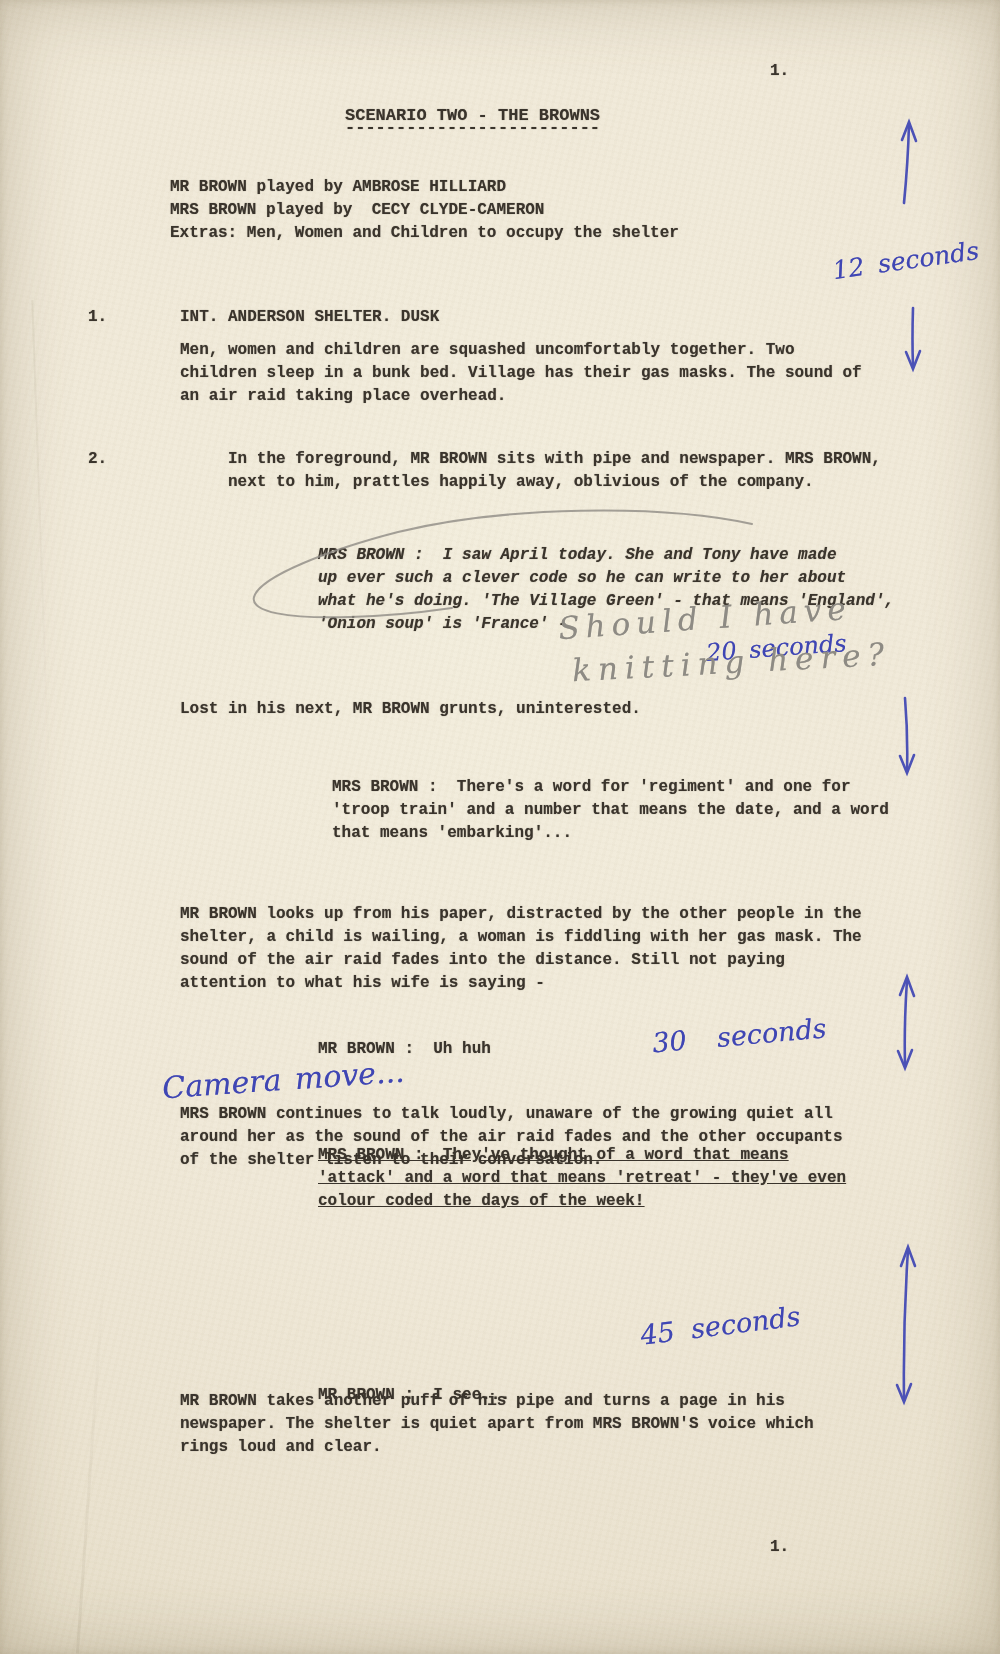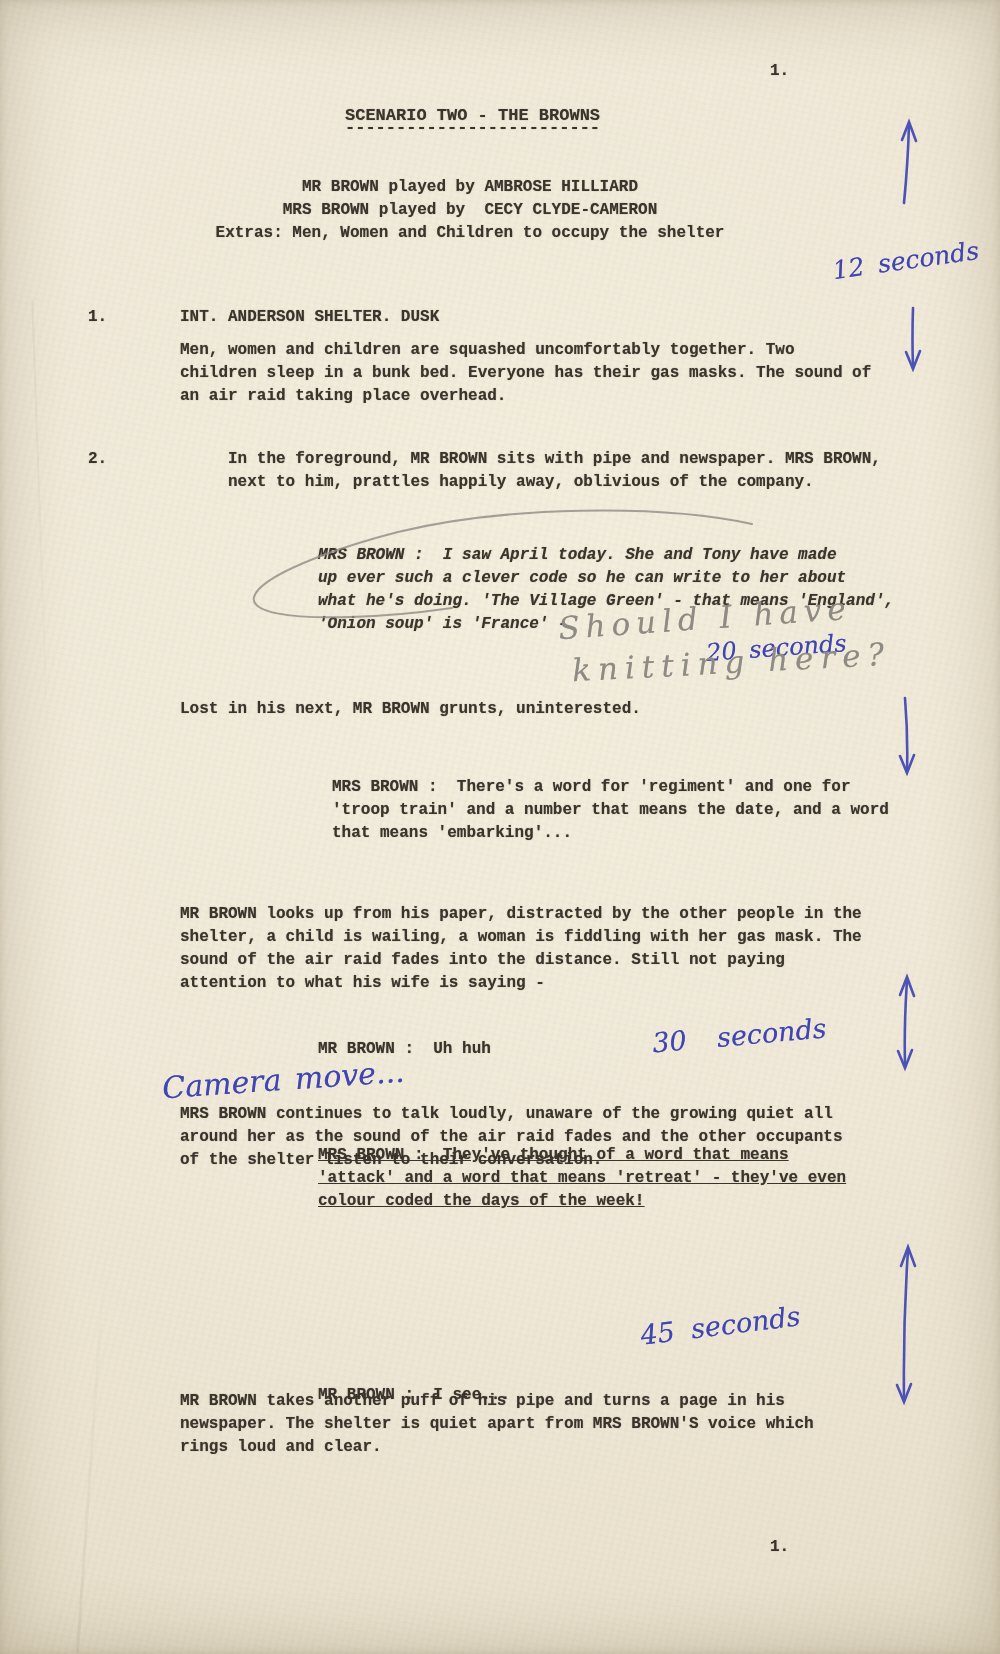--- a/index.html
+++ b/index.html
@@ -18,21 +18,21 @@
   }
   .crease{position:absolute;pointer-events:none;}
   .typed{
     position:absolute;
     color:#3a342c;
     font-size:16px;line-height:23px;font-weight:bold;
     white-space:pre-wrap;
     text-shadow:0 0 1px rgba(52,45,36,0.55);
   }
   .typed.title{font-size:17px;}
-  .center{text-align:center;font-family:Liberation Mono, monospace;}
+  .center{font-family:Liberation Mono, monospace;}
   .hw{
     position:absolute;
     font-family:"DejaVu Serif","Liberation Serif",serif;
     font-style:italic;
     white-space:pre;
   }
   .blue{color:#3f46b4;text-shadow:0 0 0.6px rgba(63,70,180,0.6);}
   .pencil{color:#8e8b84;text-shadow:0 0 0.5px rgba(142,139,132,0.5);}
   .overlay{position:absolute;left:0;top:0;pointer-events:none;}
 </style>
@@ -49,21 +49,21 @@
   <div class="typed title" style="left:345px;top:104px;">SCENARIO TWO - THE BROWNS</div>
   <div class="typed title" style="left:345px;top:116px;">-------------------------</div>
 
   <div class="typed center" style="left:170px;top:176px;width:600px;">MR BROWN played by AMBROSE HILLIARD</div>
   <div class="typed center" style="left:170px;top:222px;width:600px;">Extras: Men, Women and Children to occupy the shelter</div>
   <div class="typed center" style="left:170px;top:199px;width:600px;">MRS BROWN played by  CECY CLYDE-CAMERON</div>
 
   <div class="typed" style="left:88px;top:306px;">1.</div>
   <div class="typed" style="left:180px;top:306px;">INT. ANDERSON SHELTER. DUSK</div>
   <div class="typed" style="left:180px;top:339px;">Men, women and children are squashed uncomfortably together. Two
-children sleep in a bunk bed. Everyone has their gas masks. The sound of
+children sleep in a bunk bed. Village has their gas masks. The sound of
 an air raid taking place overhead.</div>
 
   <div class="typed" style="left:88px;top:448px;">2.</div>
   <div class="typed" style="left:180px;top:448px;margin-left:48px;">In the foreground, MR BROWN sits with pipe and newspaper. MRS BROWN,
 next to him, prattles happily away, oblivious of the company.</div>
 
   <div class="typed" style="left:318px;top:544px;font-style:italic;">MRS BROWN :  I saw April today. She and Tony have made
 up ever such a clever code so he can write to her about
 what he's doing. 'The Village Green' - that means 'England',
 'Onion soup' is 'France' -</div>

